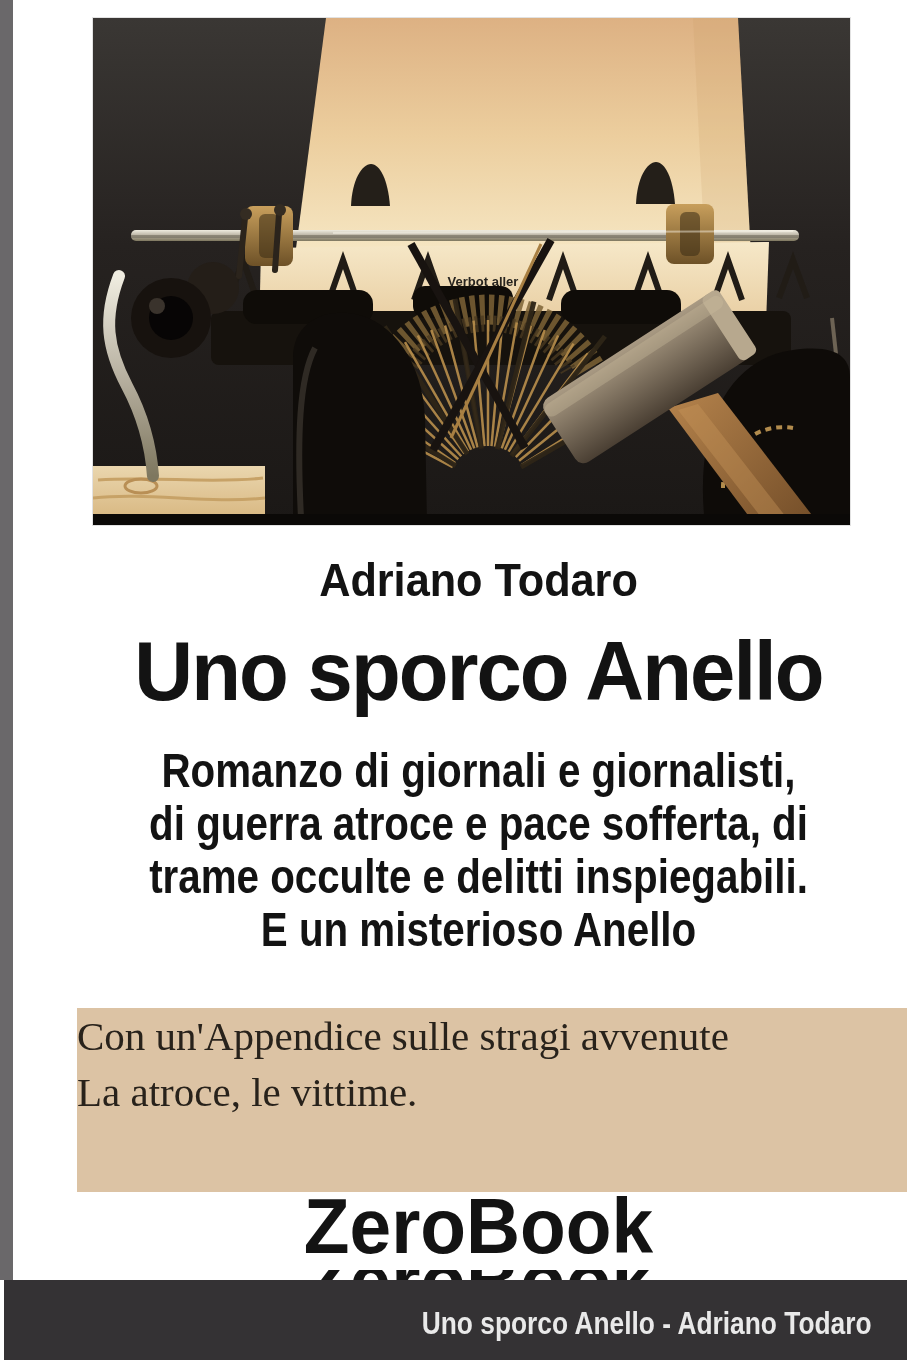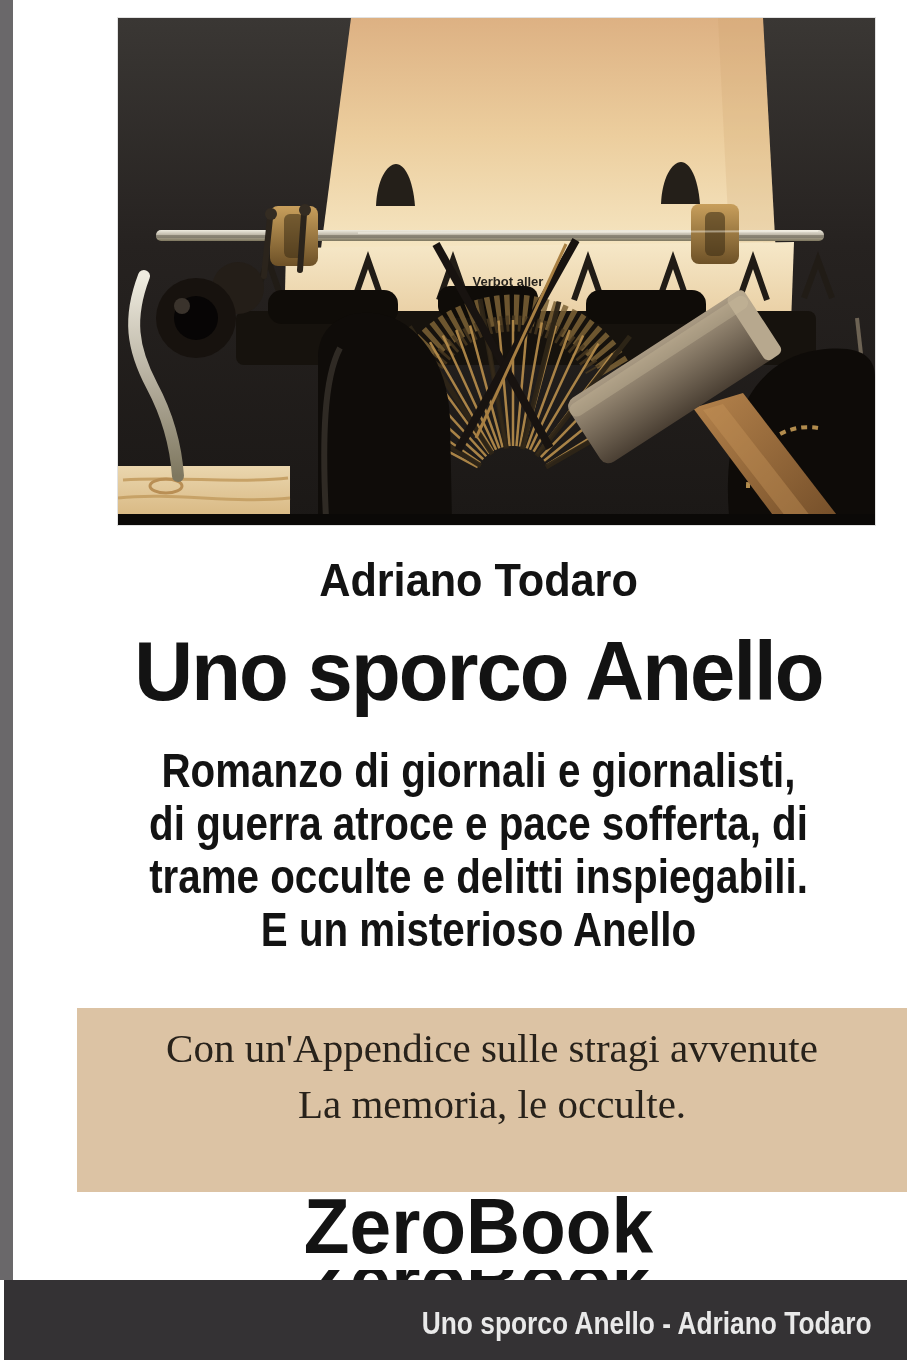--- a/index.html
+++ b/index.html
@@ -2,35 +2,35 @@
 <html><head>
 <meta charset="utf-8">
 <style>
   html,body{margin:0;padding:0;background:#ffffff;}
   .page{
     position:relative;width:907px;height:1360px;overflow:hidden;
     background:#ffffff;font-family:"Liberation Sans","DejaVu Sans",sans-serif;
   }
   .edge-stripe{position:absolute;left:0;top:0;width:13px;height:1280px;background:#6a686a;}
   .photo{
-    position:absolute;left:118px;top:18px;width:757px;height:507px;
+    position:absolute;left:93px;top:18px;width:757px;height:507px;
     box-shadow:0 0 0 1px #e2e2e2;
   }
   .cblock{position:absolute;left:50px;width:857px;text-align:center;color:#131313;}
   .author{top:557px;font-size:46px;font-weight:bold;line-height:1.0;
     transform:scaleX(.94);transform-origin:50% 0;}
   .title{top:629px;font-size:84px;font-weight:bold;letter-spacing:-2px;line-height:1.0;
     transform:scaleX(.97);transform-origin:50% 0;}
   .subtitle{top:744px;font-size:48px;font-weight:bold;line-height:53px;
     transform:scaleX(.84);transform-origin:50% 0;}
   .appendix{
     position:absolute;left:77px;top:1008px;width:830px;height:184px;
-    background:#dcc3a4;text-align:center;color:#28221b;
+    background:#dcc3a4;text-align:left;color:#28221b;
     font-family:"Liberation Serif","DejaVu Serif",serif;
-    font-size:41px;line-height:56px;padding-top:12px;box-sizing:border-box;
+    font-size:41px;line-height:56px;padding-top:0;box-sizing:border-box;
   }
   .publisher{top:1187px;font-size:78px;font-weight:bold;line-height:1.0;
     transform:scaleX(.96);transform-origin:50% 0;}
   .publisher-clip{
     position:absolute;left:50px;top:1270px;width:857px;height:10px;
     overflow:hidden;text-align:center;
   }
   .publisher-clip .inner{
     font-size:78px;font-weight:bold;line-height:1.0;color:#131313;
     margin-top:-28px;transform:scaleX(.96);transform-origin:50% 0;
@@ -220,21 +220,21 @@
 
   <div class="cblock subtitle">
     <div>Romanzo di giornali e giornalisti,</div>
     <div>di guerra atroce e pace sofferta, di</div>
     <div>trame occulte e delitti inspiegabili.</div>
     <div>E un misterioso Anello</div>
   </div>
 
   <div class="appendix">
     <div>Con un'Appendice sulle stragi avvenute</div>
-    <div>La memoria, le occulte.</div>
+    <div>La atroce, le vittime.</div>
   </div>
 
   <div class="cblock publisher">ZeroBook</div>
 
   <div class="publisher-clip">
     <div class="inner">ZeroBook</div>
   </div>
 
   <div class="footer">
     <div class="caption">Uno sporco Anello - Adriano Todaro</div>

